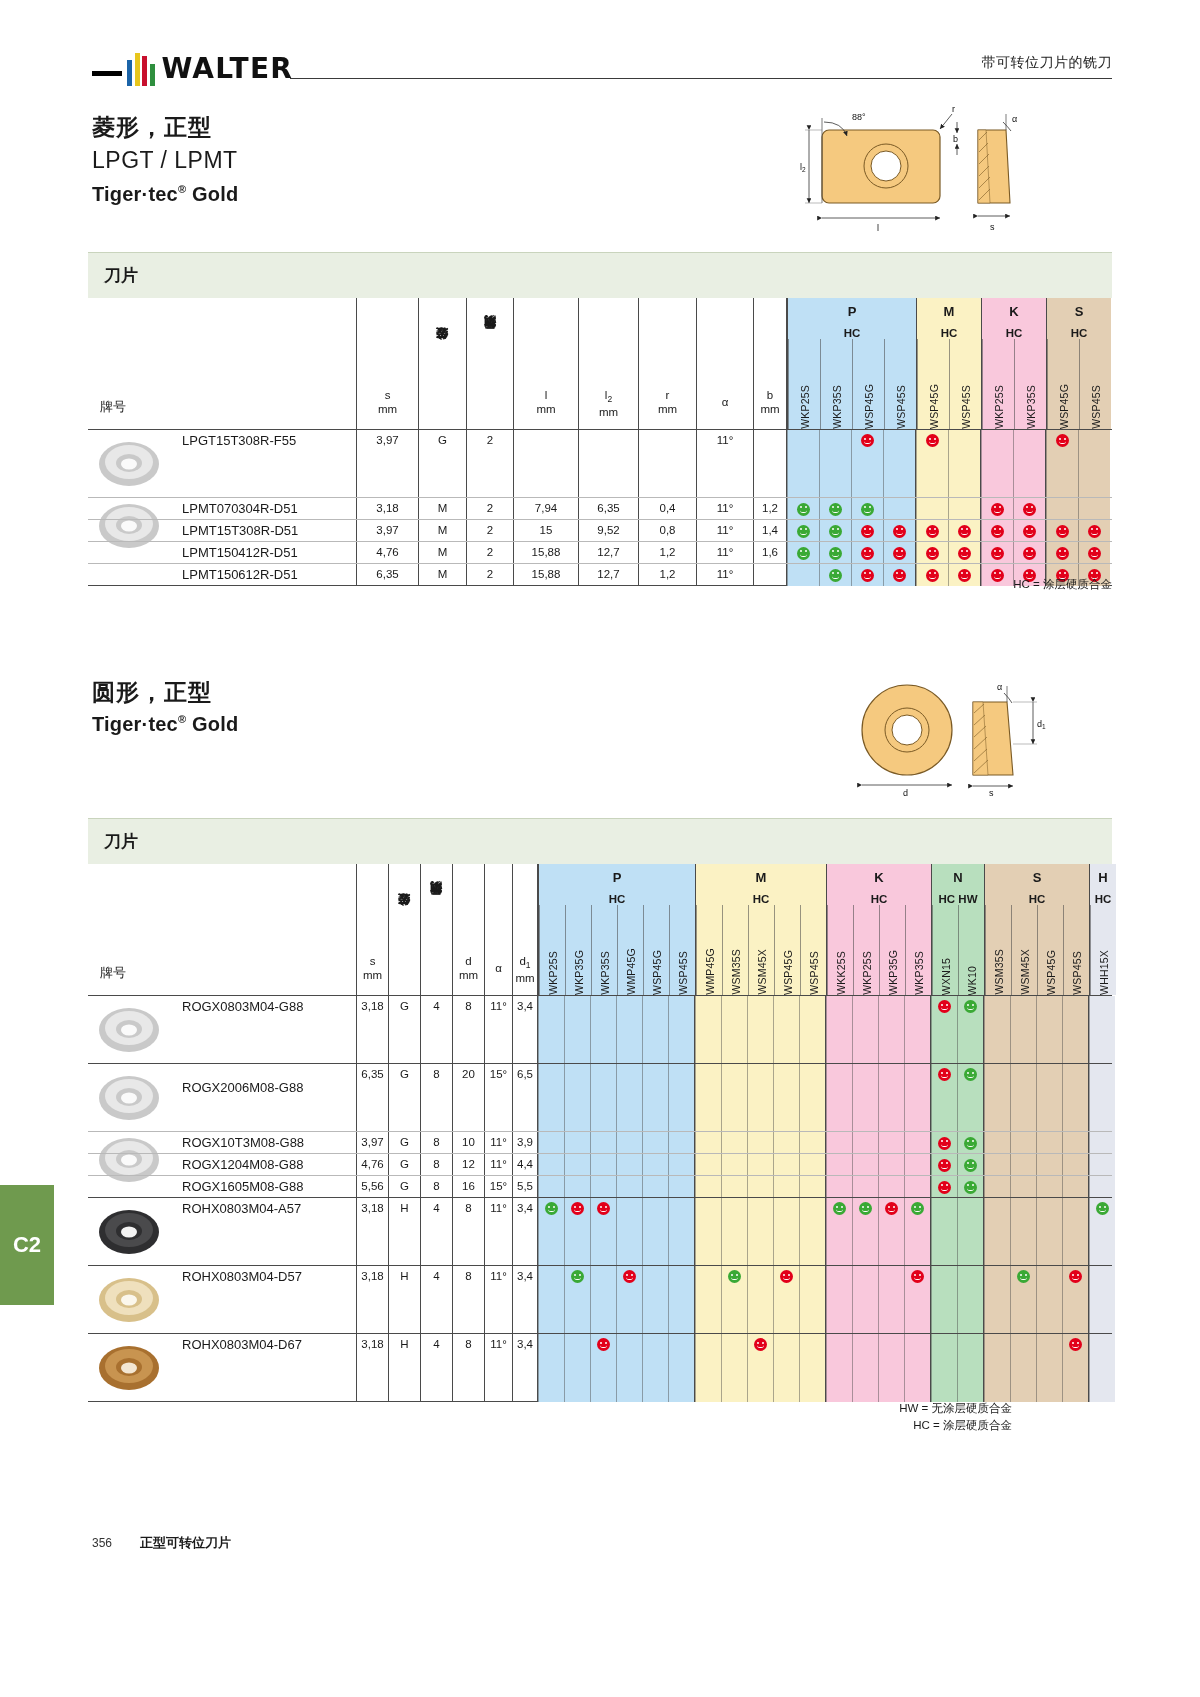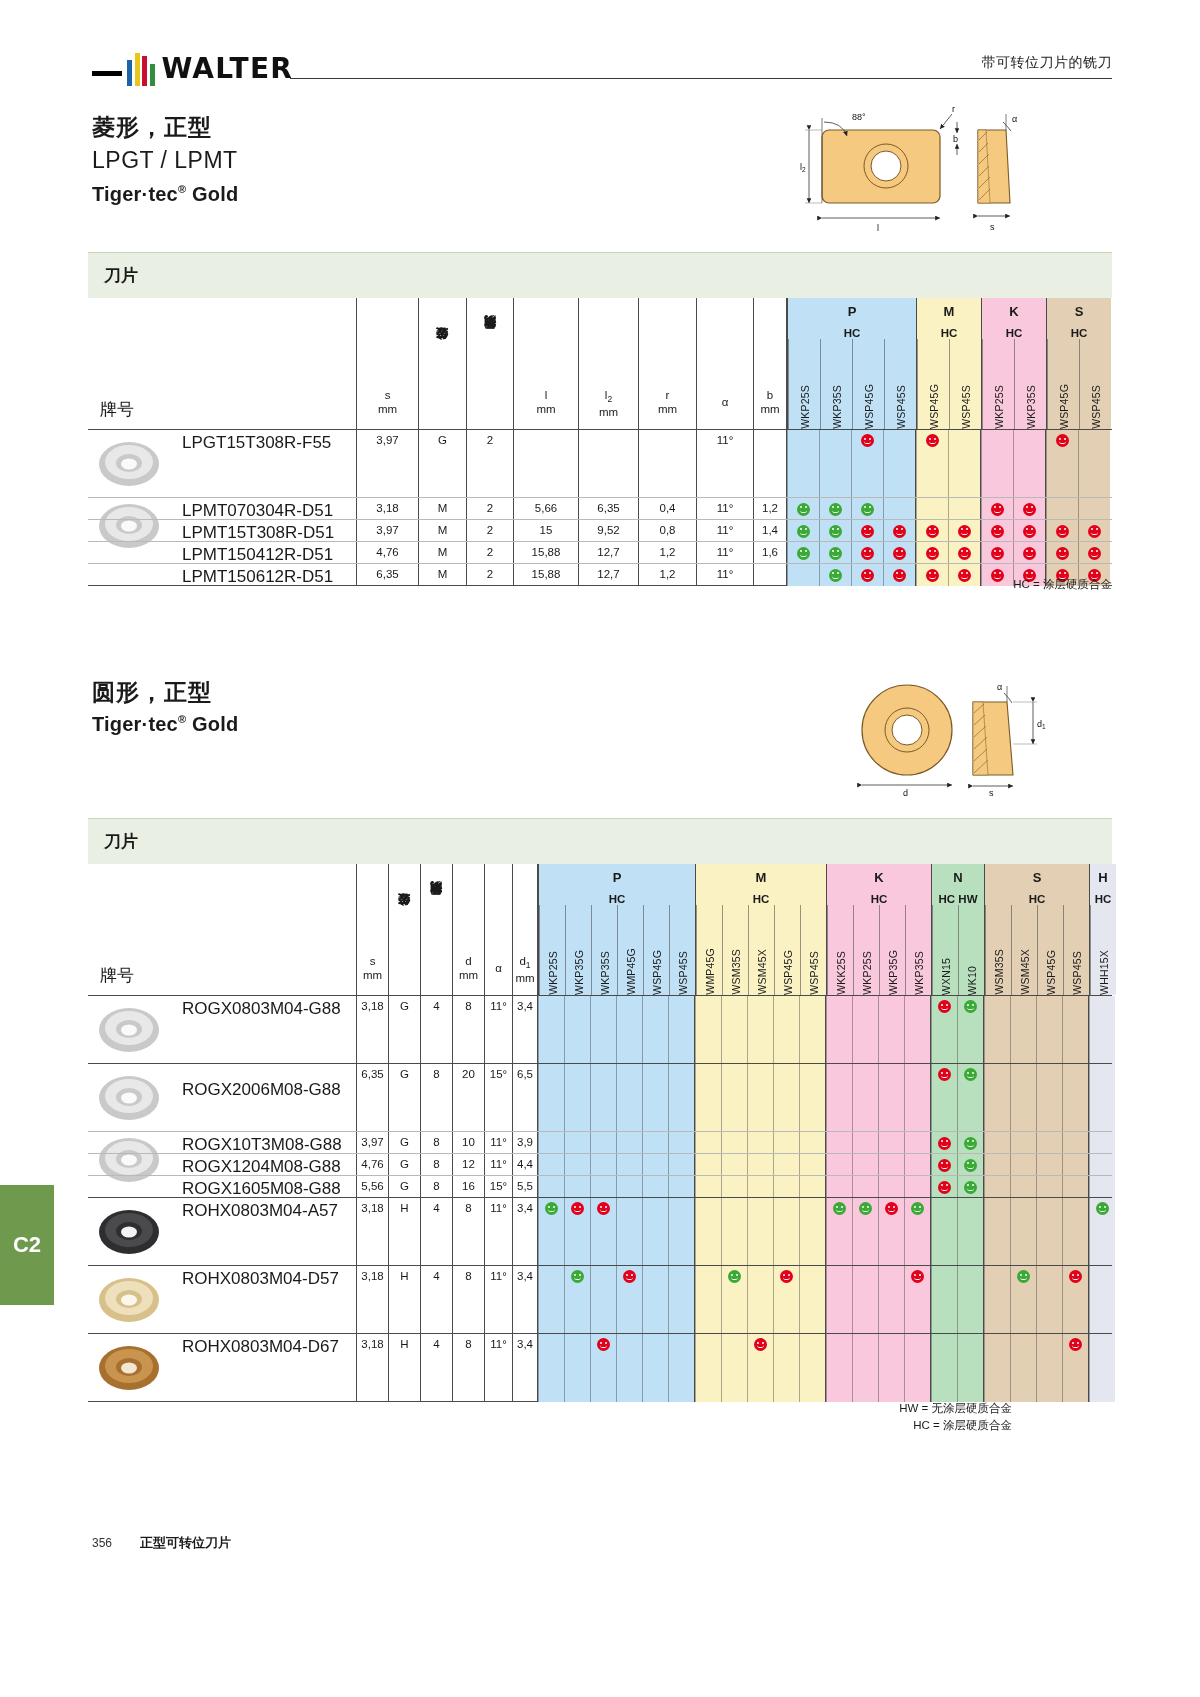--- a/index.html
+++ b/index.html
@@ -41,21 +41,21 @@
   .cell { font-size:11.5px; text-align:center; }
 
   .rot { writing-mode:vertical-rl; transform:rotate(180deg); white-space:nowrap;
          font-size:10.5px; letter-spacing:.2px; }
   .rot-cn { writing-mode:vertical-rl; transform:rotate(180deg); white-space:nowrap;
             font-size:12px; font-weight:700; }
 
   .grp-letter { font-size:13px; font-weight:700; text-align:center; }
   .grp-hc { font-size:11.5px; font-weight:700; text-align:center; }
 
-  .prodname { font-size:17px; text-align:left; padding-left:6px; }
+  .prodname { font-size:13px; text-align:left; padding-left:6px; }
   .hdr-unit { font-size:11.5px; text-align:center; line-height:1.25; }
   .hdr-unit b { font-weight:400; }
   .hdr-unit .sub { font-size:8.5px; vertical-align:sub; }
 
   .legend { position:absolute; font-size:11.5px; text-align:right; line-height:1.5; }
 
   
   .mark { display:inline-block; width:13px; height:13px; border-radius:50%;
           position:relative; vertical-align:middle; }
   .mark.red { background:#e2001a; }
@@ -305,21 +305,21 @@
           <div style="position: absolute; left: 2px; top: 2px;"><svg width="78" height="52" viewBox="0 0 78 52">
               <ellipse cx="39" cy="26" rx="30" ry="22" fill="#c9c9c9"></ellipse>
               <ellipse cx="39" cy="24" rx="24" ry="17" fill="#e8e8e8"></ellipse>
               <ellipse cx="39" cy="25" rx="13" ry="9" fill="#c9c9c9"></ellipse>
               <ellipse cx="39" cy="26" rx="8" ry="5.5" fill="#fafafa"></ellipse>
             </svg></div>
           <div class="prodname" style="position: absolute; left: 88px; top: 3px; width: 176px;">LPMT070304R-D51</div>
           <div class="cell" style="position: absolute; left: 269px; top: 4px; width: 61px;">3,18</div>
           <div class="cell" style="position: absolute; left: 331px; top: 4px; width: 47px;">M</div>
           <div class="cell" style="position: absolute; left: 379px; top: 4px; width: 46px;">2</div>
-          <div class="cell" style="position: absolute; left: 426px; top: 4px; width: 64px;">5,66</div>
+          <div class="cell" style="position: absolute; left: 426px; top: 4px; width: 64px;">7,94</div>
           <div class="cell" style="position: absolute; left: 491px; top: 4px; width: 59px;">6,35</div>
           <div class="cell" style="position: absolute; left: 551px; top: 4px; width: 57px;">0,4</div>
           <div class="cell" style="position: absolute; left: 609px; top: 4px; width: 56px;">11°</div>
           <div class="cell" style="position: absolute; left: 666px; top: 4px; width: 32px;">1,2</div>
           <div style="position: absolute; left: 268px; top: 0px; width: 1px; height: 22px; background: rgb(74, 74, 74);"></div>
           <div style="position: absolute; left: 330px; top: 0px; width: 1px; height: 22px; background: rgb(74, 74, 74);"></div>
           <div style="position: absolute; left: 378px; top: 0px; width: 1px; height: 22px; background: rgb(74, 74, 74);"></div>
           <div style="position: absolute; left: 425px; top: 0px; width: 1px; height: 22px; background: rgb(74, 74, 74);"></div>
           <div style="position: absolute; left: 490px; top: 0px; width: 1px; height: 22px; background: rgb(74, 74, 74);"></div>
           <div style="position: absolute; left: 550px; top: 0px; width: 1px; height: 22px; background: rgb(74, 74, 74);"></div>

